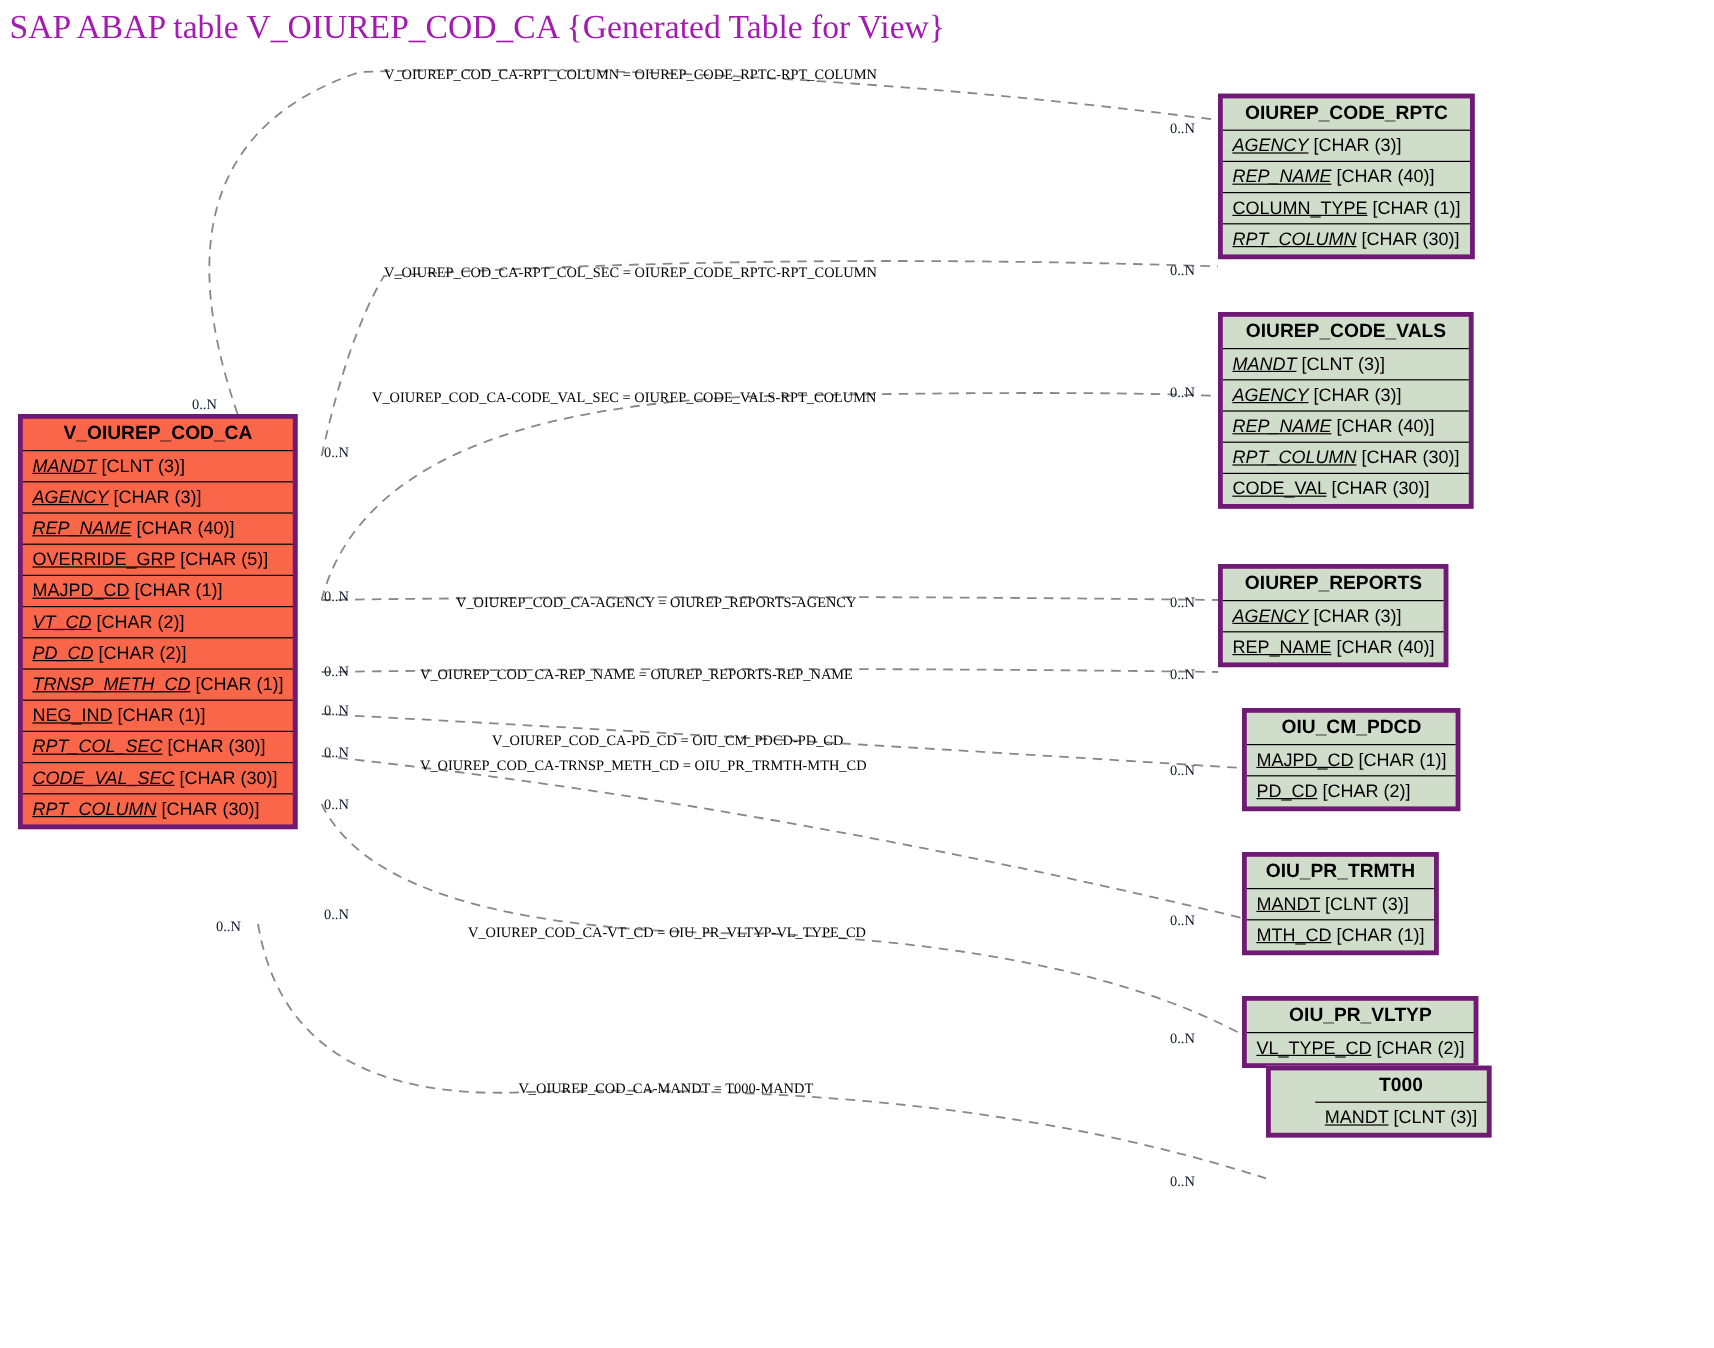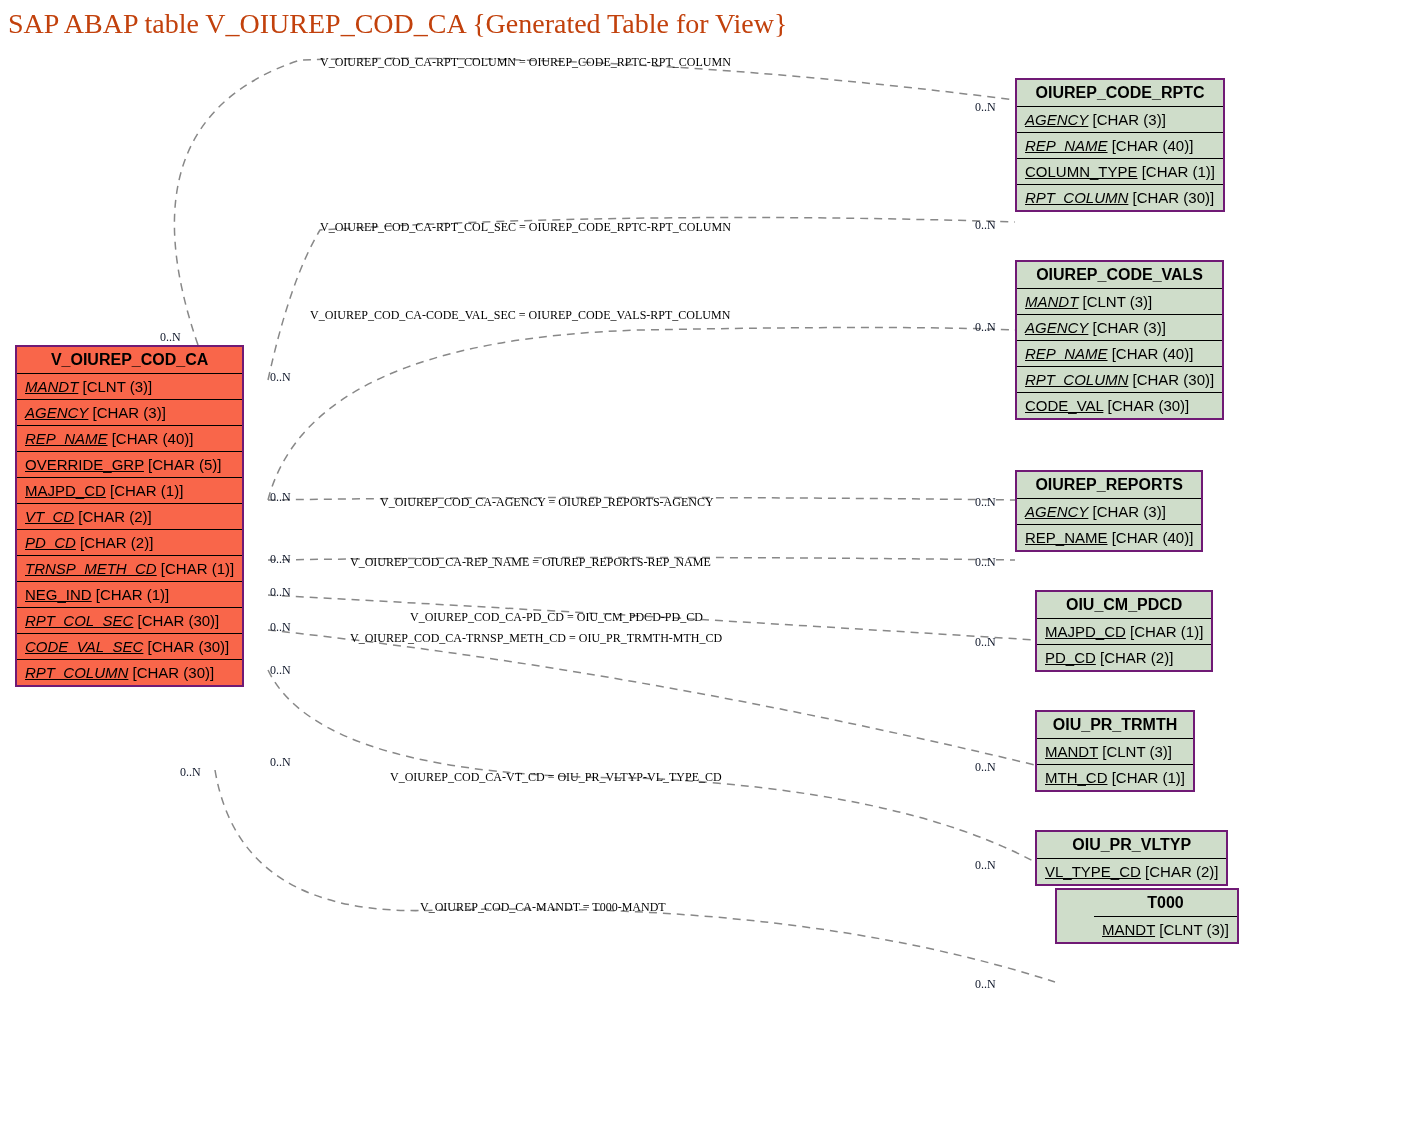--- a/index.html
+++ b/index.html
@@ -10,25 +10,25 @@
     width: 1428px;
     height: 1123px;
     position: relative;
   }
   .title {
     position: absolute;
     top: 8px;
     left: 8px;
     font-size: 28px;
     font-family: "Times New Roman", serif;
-    color: #c2410c;
+    color: #a21caf;
   }
   .entity {
     position: absolute;
-    border: 2px solid #701a75;
+    border: 4px solid #701a75;
     background: #cfddca;
     font-size: 15px;
   }
   .entity.primary {
     background: #f9664a;
   }
   .entity-header {
     font-weight: bold;
     text-align: center;
     padding: 4px 8px;
@@ -162,27 +162,27 @@
     </div>
     <div class="entity" style="top: 888px; left: 1055px; padding-left: 37px;">
       <div class="entity-header">T000</div>
       <div class="entity-row"><span class="fld no-italic">MANDT</span><span class="typ"> [CLNT (3)]</span></div>
     </div>
   </div>
 
 <div id="relations-container">
     <div class="rel-label" style="top: 55px; left: 320px;">V_OIUREP_COD_CA-RPT_COLUMN = OIUREP_CODE_RPTC-RPT_COLUMN</div>
     <div class="rel-label" style="top: 220px; left: 320px;">V_OIUREP_COD_CA-RPT_COL_SEC = OIUREP_CODE_RPTC-RPT_COLUMN</div>
-    <div class="rel-label" style="top: 308px; left: 310px;">V_OIUREP_COD_CA-CODE_VAL_SEC = OIUREP_CODE_VALS-RPT_COLUMN</div>
+    <div class="rel-label" style="top: 324px; left: 310px;">V_OIUREP_COD_CA-CODE_VAL_SEC = OIUREP_CODE_VALS-RPT_COLUMN</div>
     <div class="rel-label" style="top: 495px; left: 380px;">V_OIUREP_COD_CA-AGENCY = OIUREP_REPORTS-AGENCY</div>
     <div class="rel-label" style="top: 555px; left: 350px;">V_OIUREP_COD_CA-REP_NAME = OIUREP_REPORTS-REP_NAME</div>
     <div class="rel-label" style="top: 610px; left: 410px;">V_OIUREP_COD_CA-PD_CD = OIU_CM_PDCD-PD_CD</div>
     <div class="rel-label" style="top: 631px; left: 350px;">V_OIUREP_COD_CA-TRNSP_METH_CD = OIU_PR_TRMTH-MTH_CD</div>
     <div class="rel-label" style="top: 770px; left: 390px;">V_OIUREP_COD_CA-VT_CD = OIU_PR_VLTYP-VL_TYPE_CD</div>
-    <div class="rel-label" style="top: 900px; left: 420px;">V_OIUREP_COD_CA-MANDT = T000-MANDT</div>
+    <div class="rel-label" style="top: 900px; left: 432px;">V_OIUREP_COD_CA-MANDT = T000-MANDT</div>
   </div>
 
 <div id="cards-container">
     <div class="card" style="top: 330px; left: 160px;">0..N</div>
     <div class="card" style="top: 370px; left: 270px;">0..N</div>
     <div class="card" style="top: 490px; left: 270px;">0..N</div>
     <div class="card" style="top: 552px; left: 270px;">0..N</div>
     <div class="card" style="top: 585px; left: 270px;">0..N</div>
     <div class="card" style="top: 620px; left: 270px;">0..N</div>
     <div class="card" style="top: 663px; left: 270px;">0..N</div>

